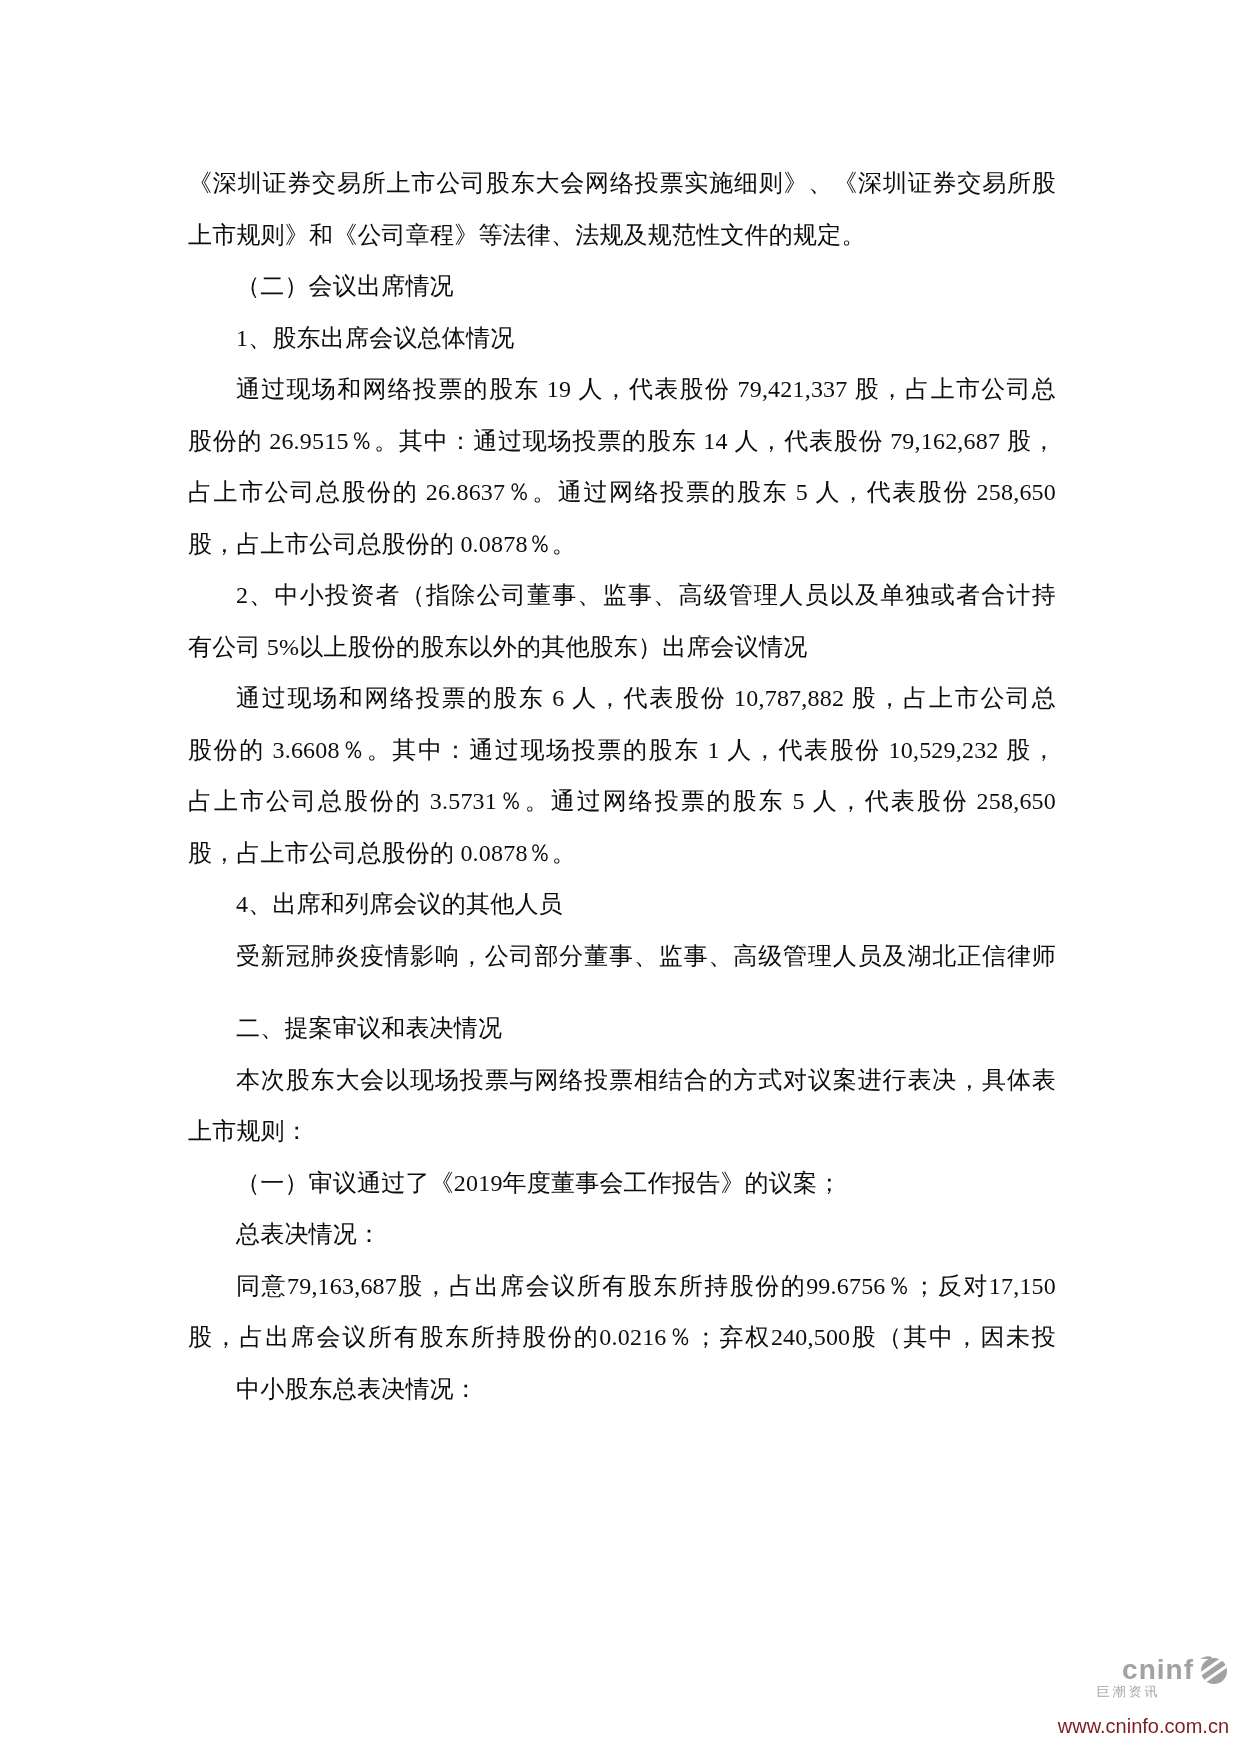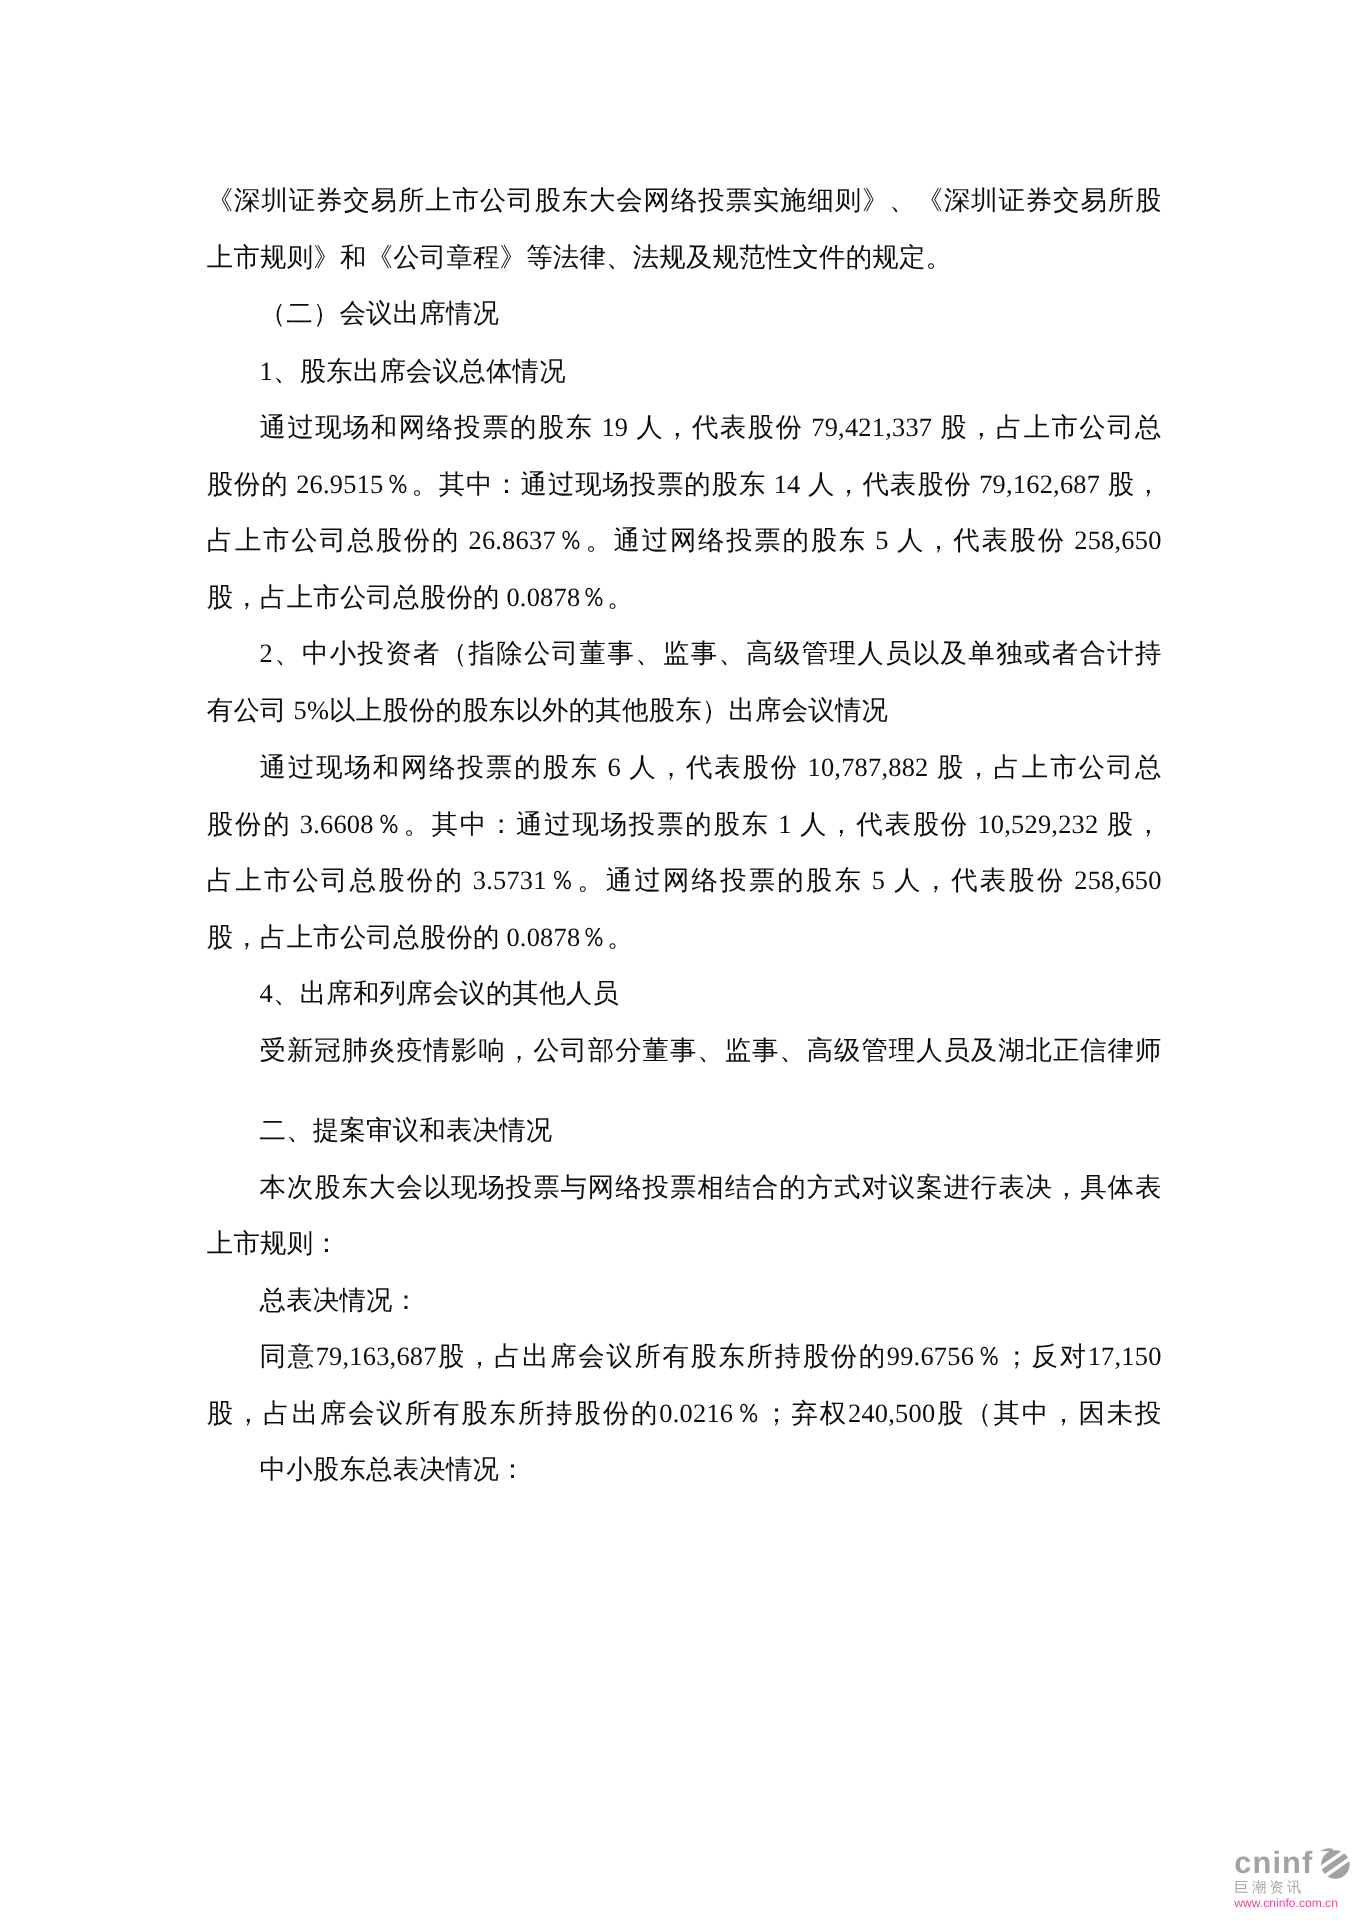--- a/index.html
+++ b/index.html
@@ -34,21 +34,21 @@
   .line.fill {
     text-align: justify;
     text-align-last: justify;
   }
   .line.space-before { margin-top: 21px; }
 
   .watermark {
     position: absolute;
     right: 12px;
     bottom: 18px;
-    text-align: left;
+    text-align: center;
     color: #a5a5a5;
     font-family: "Liberation Sans", "DejaVu Sans", sans-serif;
     line-height: 1.1;
   }
   .wm-row1 {
     display: flex;
     align-items: center;
     justify-content: flex-end;
     gap: 3px;
   }
@@ -61,23 +61,23 @@
   .wm-icon { display: inline-block; width: 32px; height: 30px; }
   .wm-icon svg { display: block; }
   .wm-cn {
     font-size: 13px;
     letter-spacing: 3px;
     color: #a5a5a5;
     margin-top: -1px;
     padding-right: 30px;
   }
   .wm-url {
-    font-size: 11px;
-    color: #ec4899;
-    margin-top: 2px;
+    font-size: 20px;
+    color: #7f1d1d;
+    margin-top: 16px;
   }
 </style>
 </head>
 <body>
 
 <div class="page">
 
   <div class="doc">
       <div class="line fill">《深圳证券交易所上市公司股东大会网络投票实施细则》、《深圳证券交易所股票</div>
       <div class="line">上市规则》和《公司章程》等法律、法规及规范性文件的规定。</div>
@@ -91,20 +91,21 @@
       <div class="line">有公司 5%以上股份的股东以外的其他股东）出席会议情况</div>
       <div class="line indent fill">通过现场和网络投票的股东 6 人，代表股份 10,787,882 股，占上市公司总</div>
       <div class="line fill">股份的 3.6608％。其中：通过现场投票的股东 1 人，代表股份 10,529,232 股，</div>
       <div class="line fill">占上市公司总股份的 3.5731％。通过网络投票的股东 5 人，代表股份 258,650</div>
       <div class="line">股，占上市公司总股份的 0.0878％。</div>
       <div class="line indent">4、出席和列席会议的其他人员</div>
       <div class="line indent fill">受新冠肺炎疫情影响，公司部分董事、监事、高级管理人员及湖北正信律师</div>
       <div class="line indent space-before">二、提案审议和表决情况</div>
       <div class="line indent fill">本次股东大会以现场投票与网络投票相结合的方式对议案进行表决，具体表</div>
       <div class="line">上市规则：</div>
+      <div class="line indent">（一）审议通过了《2019年度董事会工作报告》的议案；</div>
       <div class="line indent">总表决情况：</div>
       <div class="line indent fill">同意79,163,687股，占出席会议所有股东所持股份的99.6756％；反对17,150</div>
       <div class="line fill">股，占出席会议所有股东所持股份的0.0216％；弃权240,500股（其中，因未投</div>
       <div class="line indent">中小股东总表决情况：</div>
     </div>
 
   <div class="watermark">
     <div class="wm-row1">
       <span class="wm-brand">cninf</span>
       <span class="wm-icon">

